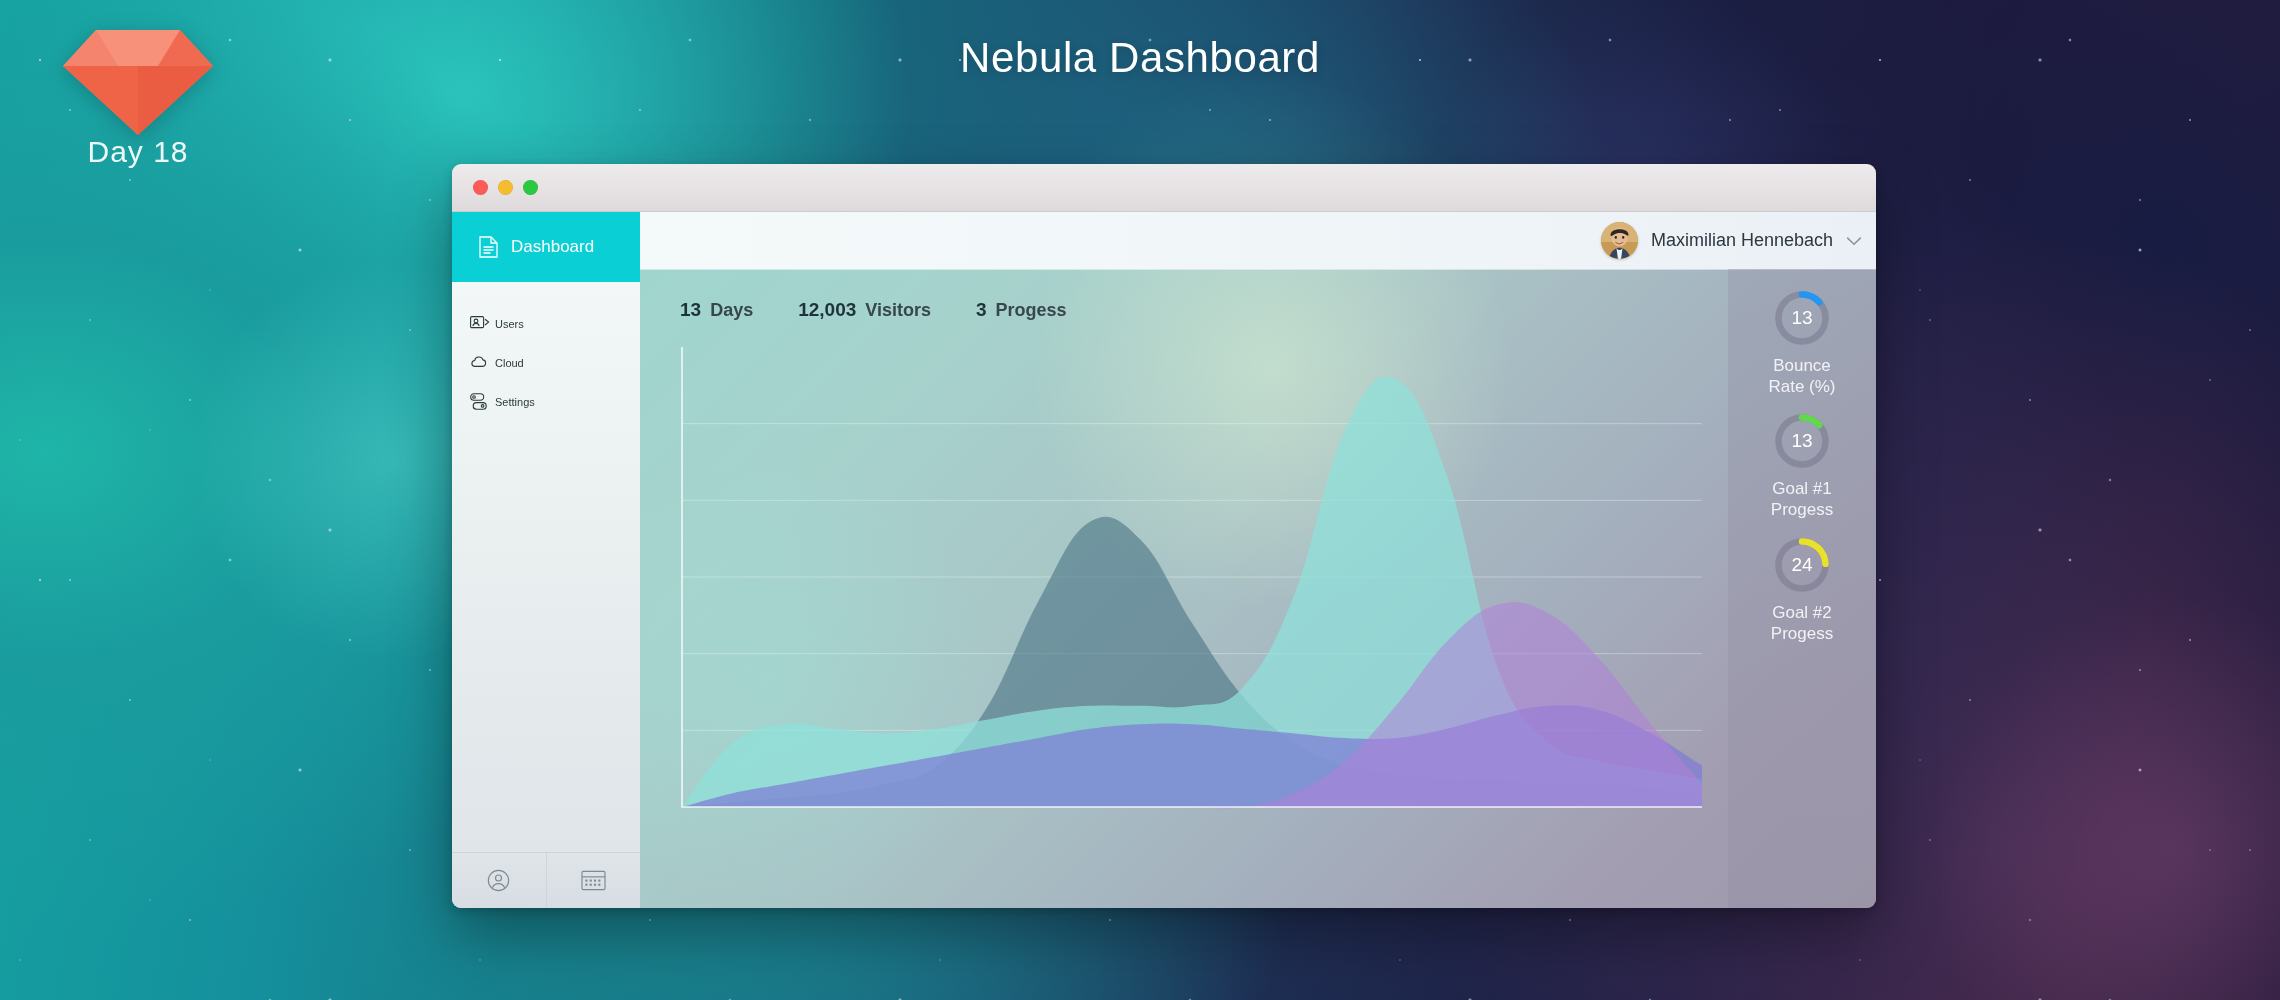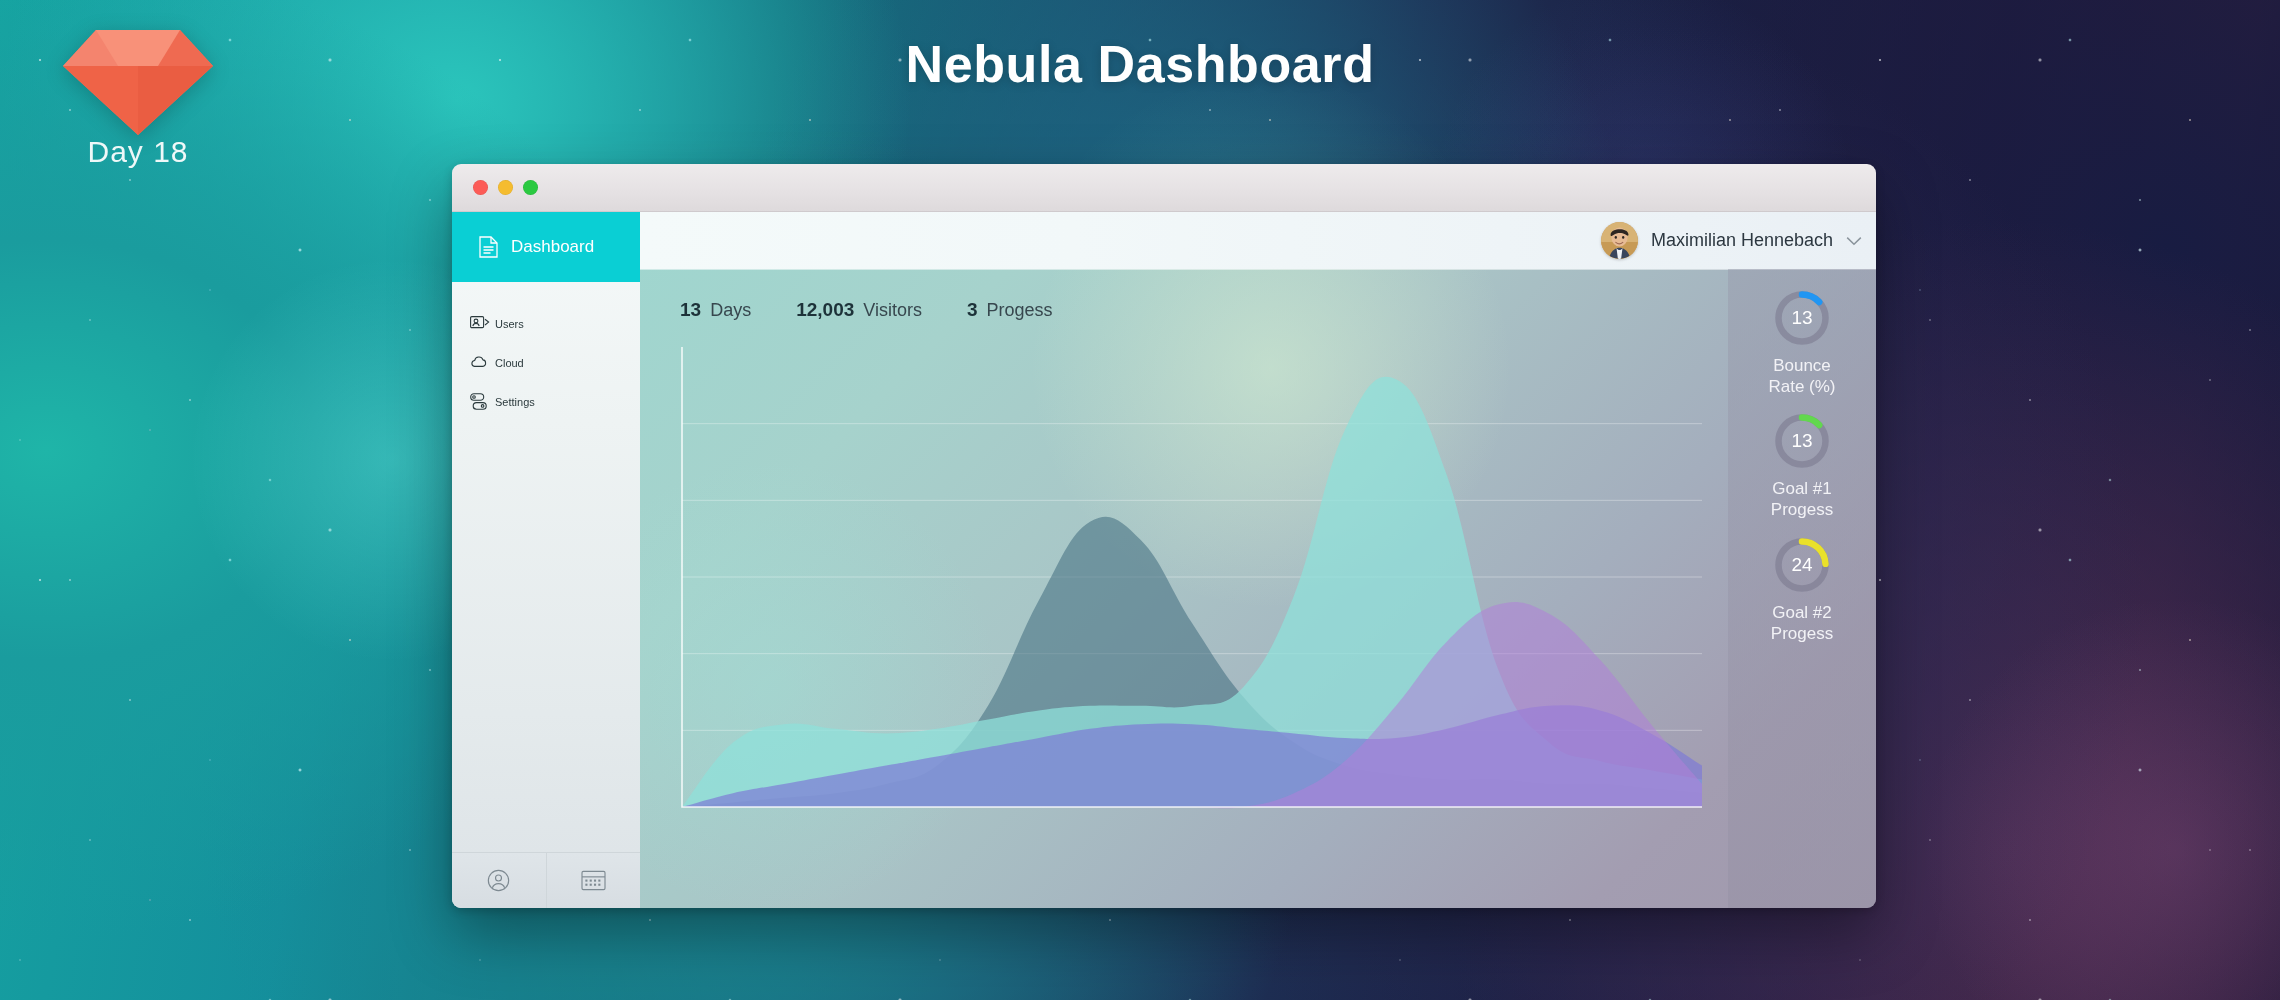--- a/index.html
+++ b/index.html
@@ -62,21 +62,21 @@
   }
 
   
   #day-badge { position:absolute; left:38px; top:30px; width:200px; text-align:center; }
   .diamond { width:150px; height:105px; margin:0 auto; position:relative; filter:drop-shadow(0 4px 10px rgba(0,0,0,.2)); }
   .day-label { font-size:30px; color:rgba(255,255,255,.93);
     font-weight:300; letter-spacing:1px; }
 
   
   #page-title { position:absolute; left:0; right:0; top:34px; text-align:center;
-    font-size:52px; font-weight:700; color:#ffffff; letter-spacing:.6px;
+    font-size:42px; font-weight:400; color:#ffffff; letter-spacing:.6px;
     text-shadow:0 2px 10px rgba(0,0,0,.18); }
 
   
   #window {
     position:absolute; left:452px; top:164px; width:1424px; height:744px;
     border-radius:9px; overflow:hidden;
     box-shadow:0 26px 60px rgba(0,0,0,.35), 0 3px 10px rgba(0,0,0,.2);
   }
   .titlebar {
     height:48px;
@@ -134,21 +134,21 @@
     background:linear-gradient(160deg,#cfa76e,#a8803f);
     box-shadow:0 1px 3px rgba(0,0,0,.2);
   }
   .user-name { font-size:18px; color:#2c3740; }
   .chev { color:#8b959d; }
 
   .stats-row { position:relative; z-index:2; display:flex; align-items:baseline;
     gap:0; padding:30px 0 0 40px; }
   .stat { display:flex; align-items:baseline; gap:9px; margin-right:45px; }
   .stat .num { font-size:19px; font-weight:bold; color:#1d3239; }
-  .stat .lbl { font-size:18px; color:#37474e; font-weight:400; }
+  .stat .lbl { font-size:18px; color:#37474e; font-weight:700; }
 
   .chart-wrap { position:relative; z-index:2; margin:22px 0 0 36px; width:1026px; height:490px; }
 
   
   .gauges {
     position:absolute; right:0; top:57px; bottom:0; width:148px; z-index:3;
     background:linear-gradient(180deg, rgba(150,152,170,.45) 0%, rgba(150,145,165,.5) 100%);
     display:flex; flex-direction:column; align-items:center; padding-top:18px;
   }
   .gauge-block { width:100%; text-align:center; margin-bottom:13px; }

